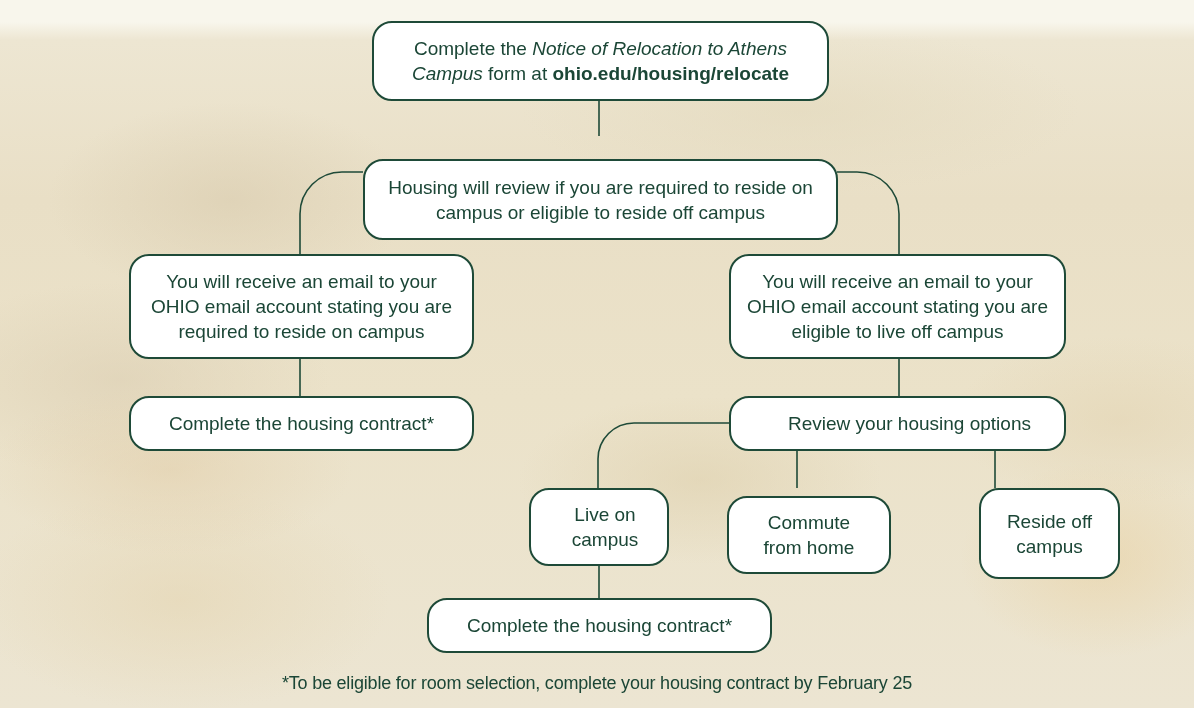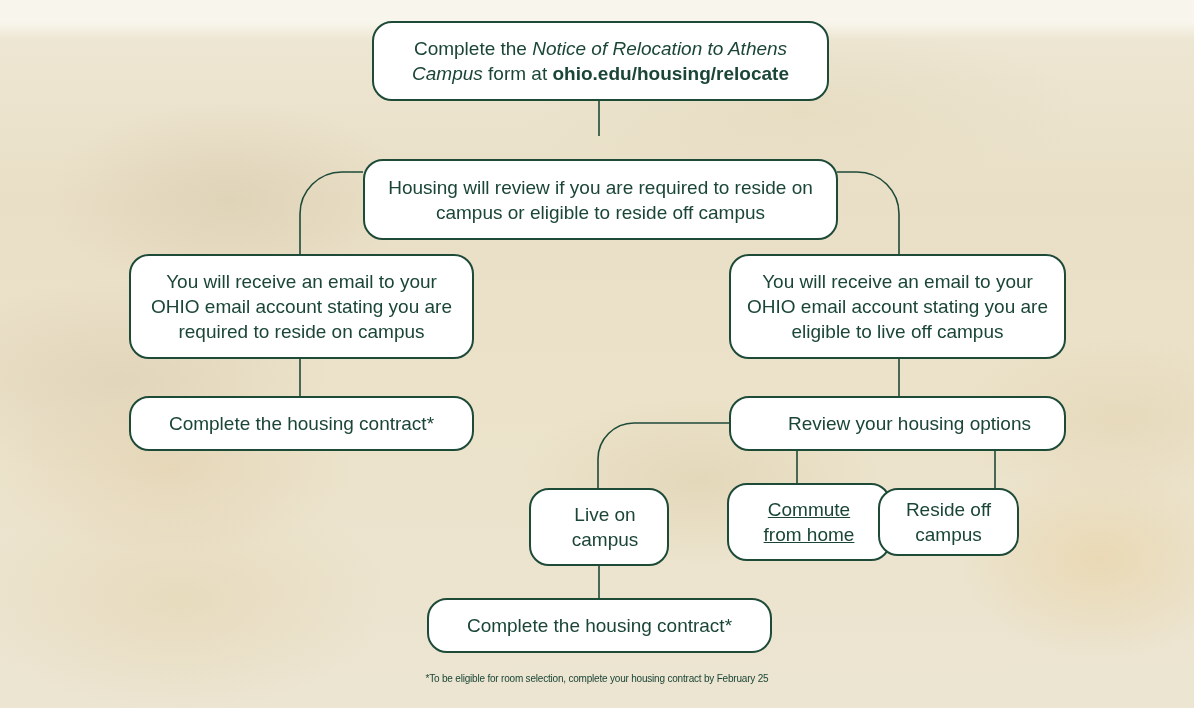--- a/index.html
+++ b/index.html
@@ -31,21 +31,21 @@
       text-align: center;
       color: #1b4636;
       font-size: 19px; line-height: 25px;
       padding: 0 12px;
     }
     .box em { font-style: italic; }
     .box strong { font-weight: bold; }
     svg.lines { position: absolute; inset: 0; }
     .footnote {
       position: absolute; left: 0; width: 1194px; top: 673px;
-      text-align: center; font-size: 10px; color: #1b4636; letter-spacing: -0.2px;
+      text-align: center; font-size: 18px; color: #1b4636; letter-spacing: -0.2px;
     }
   </style>
 </head>
 <body>
 
 <div class="bg"></div>
 
 <svg class="lines" width="1194" height="708">
   <g fill="none" stroke="#1e4a38" stroke-width="1.6">
 
@@ -92,25 +92,25 @@
 </div>
 
 <div class="box" style="left:729px; top:396px; width:337px; height:55px;padding-left:36px;">
   <span>Review your housing options</span>
 </div>
 
 <div class="box" style="left:529px; top:488px; width:140px; height:78px;padding-left:24px;">
   <span style="display:block; width:90px;">Live on campus</span>
 </div>
 
-<div class="box" style="left:727px; top:483px; width:164px; height:78px;text-decoration:underline;">
+<div class="box" style="left:727px; top:496px; width:164px; height:78px;">
   <span style="display:block; width:110px;">Commute from home</span>
 </div>
 
-<div class="box" style="left:878px; top:488px; width:141px; height:68px;">
+<div class="box" style="left:979px; top:488px; width:141px; height:91px;">
   <span style="display:block; width:105px;">Reside off campus</span>
 </div>
 
 <div class="box" style="left:427px; top:598px; width:345px; height:55px;">
   <span>Complete the housing contract*</span>
 </div>
 
 <div class="footnote">*To be eligible for room selection, complete your housing contract by February 25</div>
 
 </body></html>

